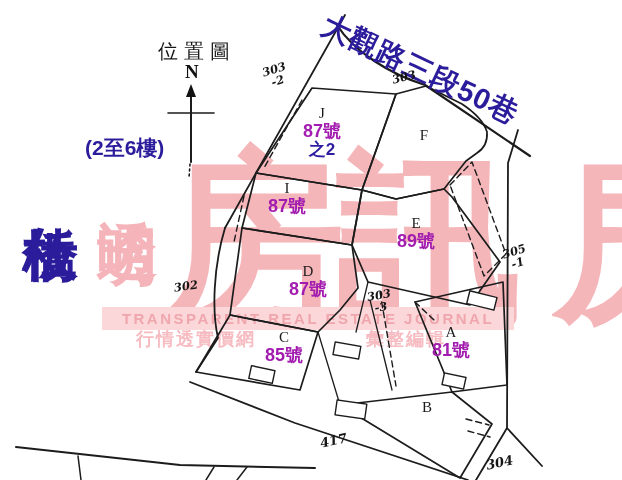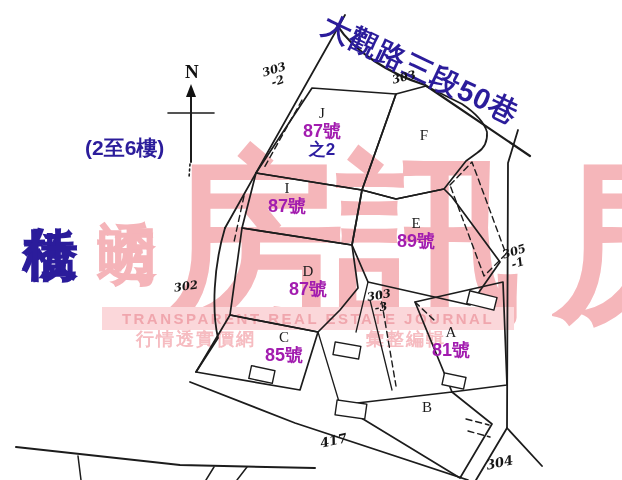--- a/index.html
+++ b/index.html
@@ -100,20 +100,21 @@
 
       <g>
         <line x1="191" y1="92" x2="191" y2="162" stroke-width="2"></line>
         <polygon points="191,84 186,97 196,97" fill="#111" stroke="none"></polygon>
         <line x1="168" y1="113" x2="214" y2="113" stroke-width="1.6"></line>
         <line x1="190" y1="164" x2="189" y2="178" stroke-width="1.6" stroke-dasharray="2 3"></line>
       </g>
     </g>
   </svg>
 
+  <div class="abs txt page-title">位置圖</div>
   <div class="abs txt north">N</div>
   <div class="abs txt floor-note">(2至6樓)</div>
   <div class="abs txt area-title">板橋仕</div>
   <div class="abs txt street">大觀路三段50巷</div>
 
   <div class="abs txt parcel" style="left:322px;top:106px;">
     <div class="pl">J</div>
     <div class="pn">87號</div>
     <div class="ps">之2</div>
   </div>

